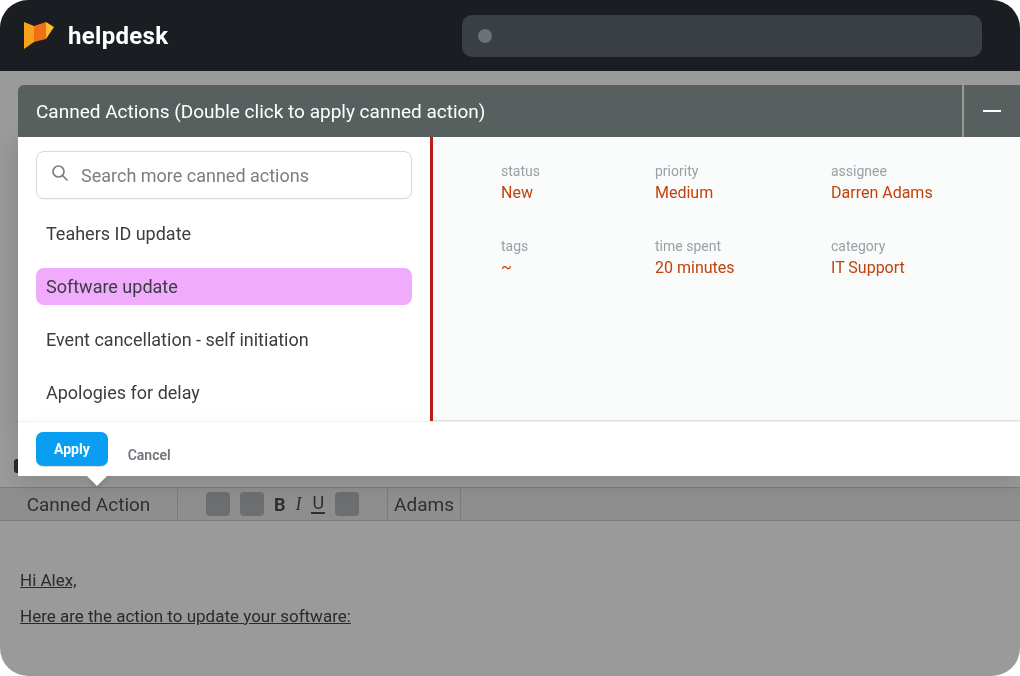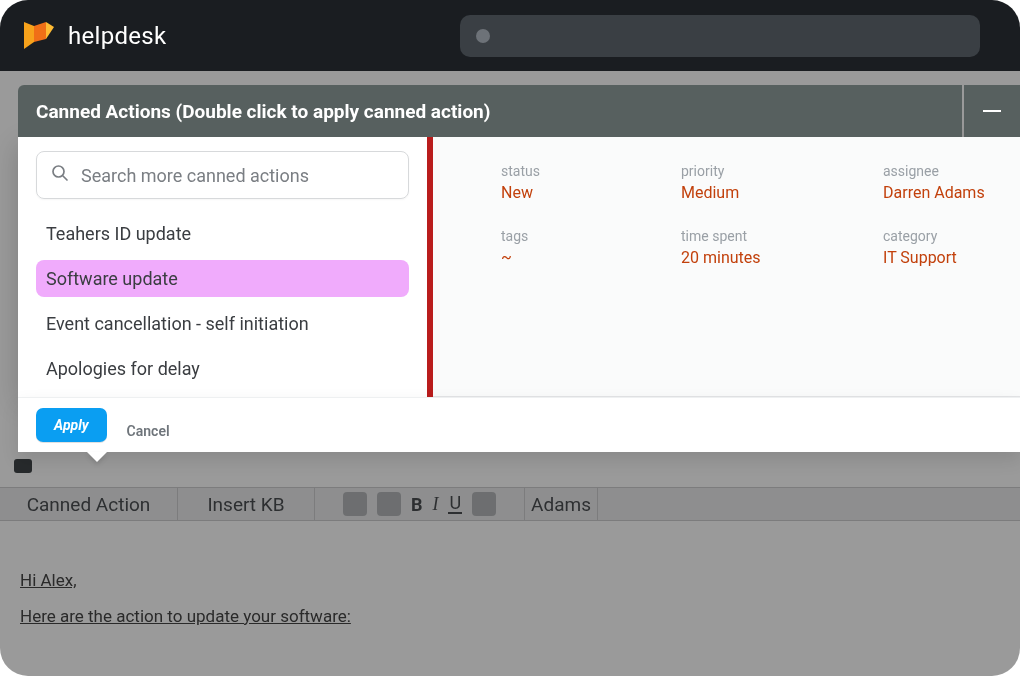--- a/index.html
+++ b/index.html
@@ -2,21 +2,21 @@
 <html><head>
   <meta charset="utf-8">
   <style>
     * { margin: 0; padding: 0; box-sizing: border-box; font-family: -apple-system, BlinkMacSystemFont, "Segoe UI", Roboto, "Helvetica Neue", sans-serif; }
     body { width: 1020px; height: 676px; overflow: hidden; background: #fff; }
     .app-shell { width: 1020px; height: 676px; border-radius: 28px; overflow: hidden; position: relative; background: #fff; }
 
     
     .topbar { height: 71px; background: #1a1d21; display: flex; align-items: center; padding: 0 24px; gap: 14px; }
     .logo-mark svg { display: block; }
-    .brand { color: #fff; font-size: 24px; font-weight: 400; letter-spacing: 0.3px; }
+    .brand { color: #fff; font-size: 24px; font-weight: 700; letter-spacing: 0.3px; }
     .search-global { margin-left: 280px; width: 520px; height: 42px; background: #3a3f44; border-radius: 10px; display: flex; align-items: center; padding: 0 16px; }
     .search-dot { width: 14px; height: 14px; border-radius: 50%; background: #6d7278; }
 
     
     .under-layer { position: absolute; top: 71px; left: 0; right: 0; bottom: 0; }
     .overlay-dim { position: absolute; inset: 0; background: rgba(30,30,30,0.45); z-index: 40; pointer-events: none; }
 
     .toolbar-row { position: absolute; top: 416px; left: 0; right: 0; height: 34px; background: #e9eaeb; border-top: 1px solid #c8c9ca; border-bottom: 1px solid #c8c9ca; display: flex; align-items: stretch; }
     .tool-cell { display: flex; align-items: center; justify-content: center; border-right: 1px solid #c8c9ca; color: #3a3d41; font-size: 19px; }
     .tc-canned { width: 178px; }
@@ -30,41 +30,41 @@
     .tc-size { width: 75px; border-right: none; }
 
     .editor-body { position: absolute; top: 462px; left: 0; right: 0; bottom: 0; padding: 30px 20px; color: #333; font-size: 17px; line-height: 2.1; text-decoration: underline; }
 
     
     .behind-bar { position: absolute; top: 388px; left: 14px; width: 18px; height: 14px; background: #2f3438; border-radius: 3px; }
 
     
     .flyout { position: absolute; top: 85px; left: 18px; right: 0; z-index: 60; }
     .fly-title { height: 52px; display: flex; align-items: stretch; }
-    .fly-title-main { flex: 1; background: #57605f; color: #fff; display: flex; align-items: center; padding: 8px 18px; font-size: 19px; border-top-left-radius: 6px; font-weight: bold; }
+    .fly-title-main { flex: 1; background: #57605f; color: #fff; display: flex; align-items: center; padding: 8px 18px; font-size: 19px; border-top-left-radius: 6px; }
     .fly-title-close { width: 56px; background: #57605f; display: flex; align-items: center; justify-content: center; margin-left: 2px; }
     .minus { width: 18px; height: 2px; background: #fff; }
 
     .fly-body { display: flex; background: #fff; box-shadow: 0 8px 24px rgba(0,0,0,0.18); }
-    .fly-left { width: 415px; border-right: 6px solid #b91c1c; padding: 14px 18px 10px 18px; display: flex; flex-direction: column; }
+    .fly-left { width: 415px; border-right: 3px solid #b91c1c; padding: 14px 18px 10px 18px; display: flex; flex-direction: column; }
     .fly-search { height: 48px; border: 1px solid #d7d9db; border-radius: 8px; display: flex; align-items: center; gap: 12px; padding: 0 14px; box-shadow: 0 1px 2px rgba(0,0,0,0.04); margin-bottom: 16px; }
     .fly-search-input { border: none; outline: none; font-size: 18px; color: #666; flex: 1; background: transparent; }
     .fly-search-input::placeholder { color: #7a7e83; }
-    .action-list { display: flex; flex-direction: column; gap: 8px; }
+    .action-list { display: flex; flex-direction: column; gap: 16px; }
     .action-item { padding: 8px 10px; border-radius: 8px; font-size: 18px; color: #3a3d41; cursor: pointer; }
     .action-item.selected { background: #f0abfc; }
 
     .fly-right { flex: 1; background: #fafbfb; padding: 26px 18px 30px 68px; border-bottom: 1px solid #e3e4e6; }
-    .meta-grid { display: grid; grid-template-columns: 154px 176px 1fr; row-gap: 36px; column-gap: 0; gap: 26px; }
+    .meta-grid { display: grid; grid-template-columns: 154px 176px 1fr; row-gap: 36px; column-gap: 0; }
     .meta-label { font-size: 14px; color: #9aa0a6; margin-bottom: 4px; }
     .meta-value { font-size: 16px; color: #c2410c; }
     .meta-block { display: flex; flex-direction: column; }
 
     .fly-bottom { background: #fff; height: 55px; display: flex; align-items: center; gap: 20px; padding: 0 18px; box-shadow: 0 8px 18px rgba(0,0,0,0.10); border-top: 1px solid #eef0f1; position: relative; }
-    .btn-apply { background: #0a9ef2; color: #fff; border: none; font-weight: 700; font-size: 14px; padding: 9px 18px; border-radius: 7px; box-shadow: 0 1px 0 rgba(0,0,0,0.12); cursor: pointer; font-style: italic; }
+    .btn-apply { background: #0a9ef2; color: #fff; border: none; font-weight: 700; font-size: 14px; padding: 9px 18px; border-radius: 7px; box-shadow: 0 1px 0 rgba(0,0,0,0.12); cursor: pointer; }
     .btn-cancel { color: #6f757b; font-weight: 600; font-size: 14px; background: none; border: none; cursor: pointer; margin-top: 11px; }
     .pointer-tri { position: absolute; left: 69px; bottom: -10px; width: 0; height: 0; border-left: 10px solid transparent; border-right: 10px solid transparent; border-top: 10px solid #fff; filter: drop-shadow(0 3px 2px rgba(0,0,0,0.12)); }
   </style>
 </head>
 <body>
 
 <div class="app-shell">
 
   <div class="topbar">
     <span class="logo-mark">
@@ -78,21 +78,20 @@
     <div class="search-global">
       <span class="search-dot"></span>
     </div>
   </div>
 
   <div class="under-layer">
     <div class="behind-bar"></div>
 
     <div class="toolbar-row">
       <div class="tool-cell tc-canned">Canned Action</div>
-      <div class="tool-cell tc-kb">Insert KB</div>
       <div class="tool-cell tc-fmt">
         <span class="fmt-square"></span>
         <span class="fmt-square"></span>
         <span class="fmt-b">B</span>
         <span class="fmt-i">I</span>
         <span class="fmt-u">U</span>
         <span class="fmt-square"></span>
       </div>
       <div class="tool-cell tc-font">Adams</div>
     </div>

